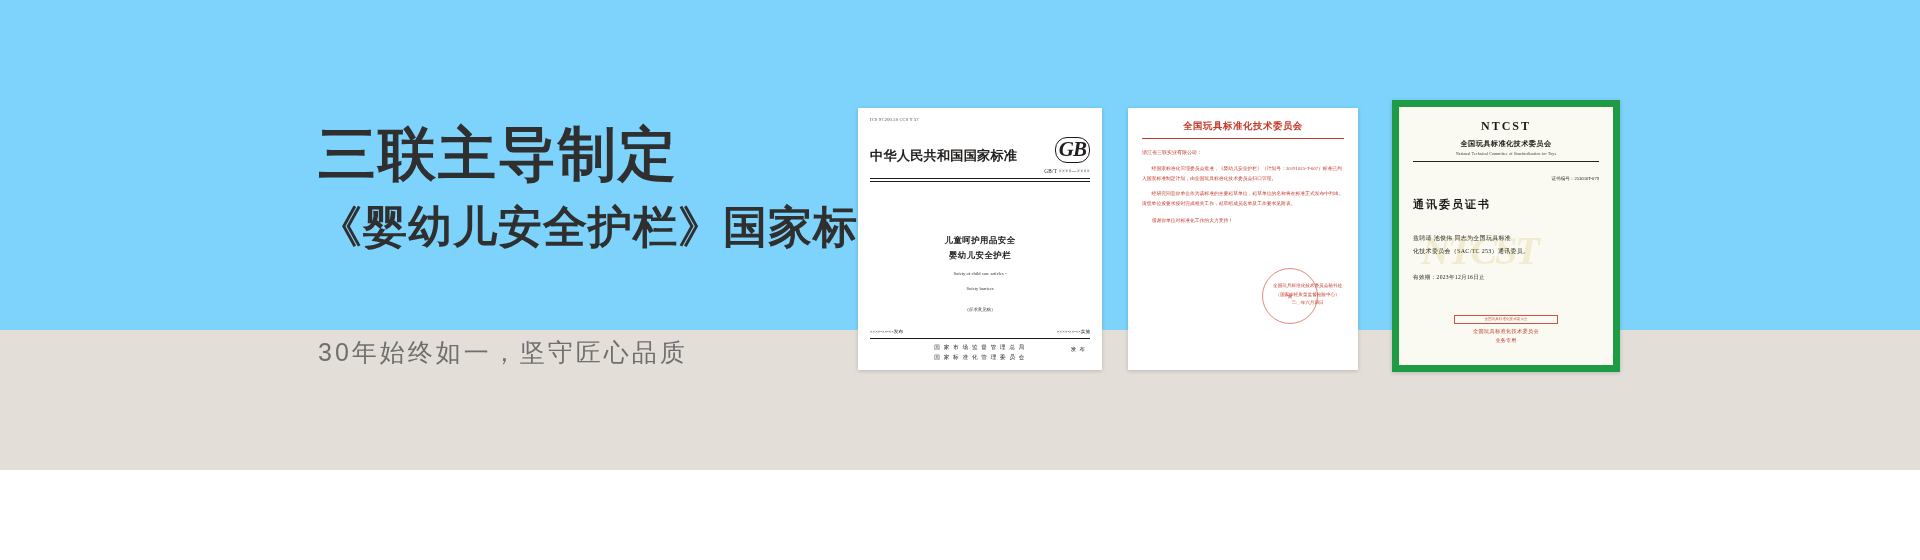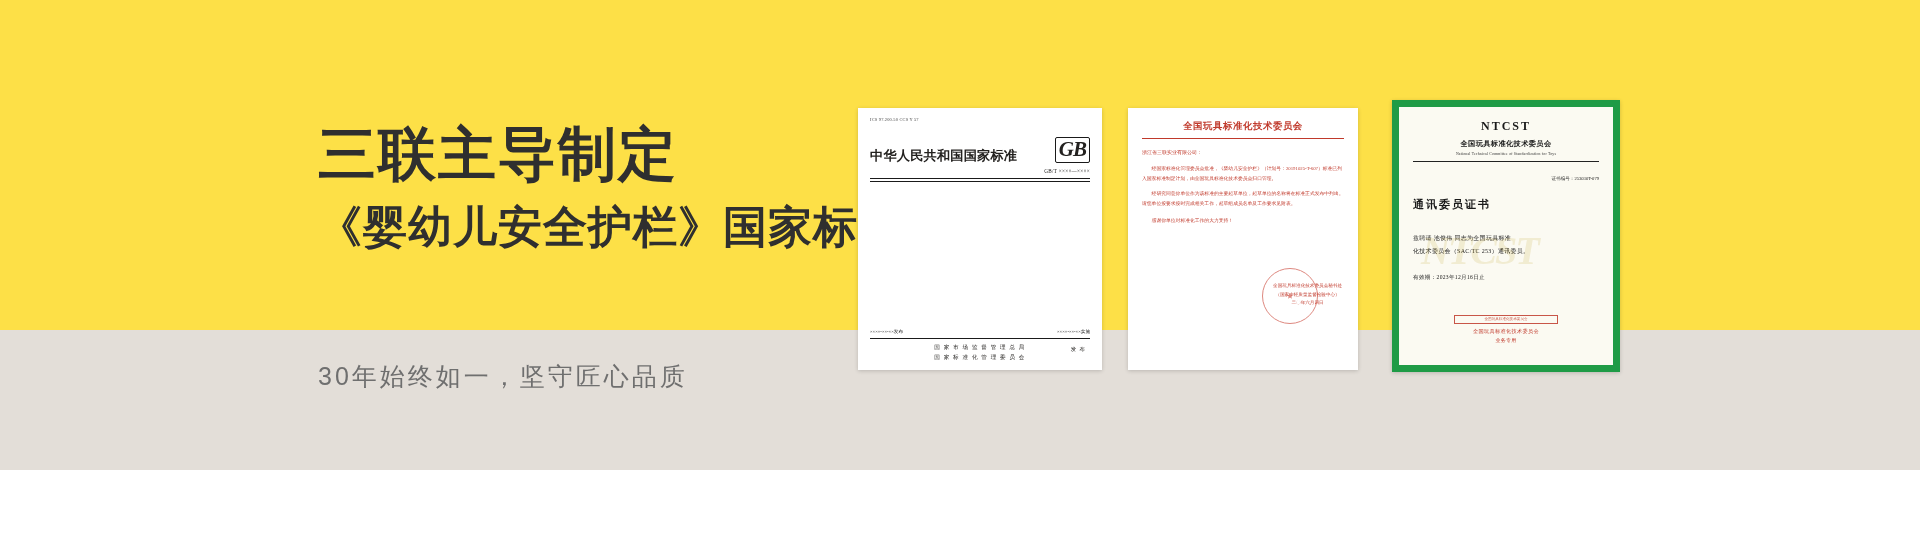--- a/index.html
+++ b/index.html
@@ -11,21 +11,21 @@
     width: 1920px;
     height: 560px;
     font-family: "Liberation Sans", sans-serif;
     overflow: hidden;
   }
 
   .banner {
     position: relative;
     width: 1920px;
     height: 560px;
-    background: #fde047;
+    background: #7dd3fc;
     overflow: hidden;
   }
   
   .band-bottom {
     position: absolute;
     left: 0;
     top: 330px;
     width: 1920px;
     height: 230px;
     background: #e3ded8;
@@ -57,21 +57,21 @@
   .headline-2 {
     font-size: 44px;
     font-weight: bold;
     letter-spacing: 1px;
     color: #2f2f2f;
     line-height: 1.3;
     margin-top: 10px;
     white-space: nowrap;
   }
   .subline {
-    margin-top: 104px;
+    margin-top: 80px;
     font-size: 25px;
     color: #6f6f6f;
     letter-spacing: 3px;
     white-space: nowrap;
   }
 
   
   .cert {
     position: absolute;
     background: #ffffff;
@@ -110,21 +110,21 @@
   }
   .c1-gb {
     font-family: "Liberation Serif", serif;
     font-size: 21px;
     font-weight: bold;
     font-style: italic;
     letter-spacing: -1px;
     line-height: 1;
     border: 1.4px solid #1a1a1a;
     padding: 1px 3px 2px 3px;
-    border-radius: 2px;
+    border-radius: 12px;
     margin-bottom: 2px;
   }
   .c1-code {
     text-align: right;
     font-size: 5.2px;
     margin-top: 3px;
     letter-spacing: .3px;
   }
   .c1-rule {
     border-top: 1.2px solid #1a1a1a;
@@ -384,20 +384,27 @@
     <div class="c1-topcode">ICS 97.200.50
 CCS Y 57</div>
     <div class="c1-head">
       <div class="c1-title">中华人民共和国国家标准</div>
       <div class="c1-gb">GB</div>
     </div>
     <div class="c1-code">GB/T ××××—××××</div>
     <div class="c1-rule"></div>
     <div class="c1-rule2"></div>
 
+    <div class="c1-center">
+      <div class="c1-ctitle">儿童呵护用品安全</div>
+      <div class="c1-ctitle">婴幼儿安全护栏</div>
+      <div class="c1-en">Safety of child care articles -</div>
+      <div class="c1-en">Safety barriers</div>
+      <div class="c1-draft">（征求意见稿）</div>
+    </div>
 
     <div class="c1-dates">
       <span>××××-××-××发布</span>
       <span>××××-××-××实施</span>
     </div>
     <div class="c1-bottom-rule"></div>
     <div class="c1-issue-word">发 布</div>
     <div class="c1-issuer">
       <div>国 家 市 场 监 督 管 理 总 局</div>
       <div>国 家 标 准 化 管 理 委 员 会</div>

